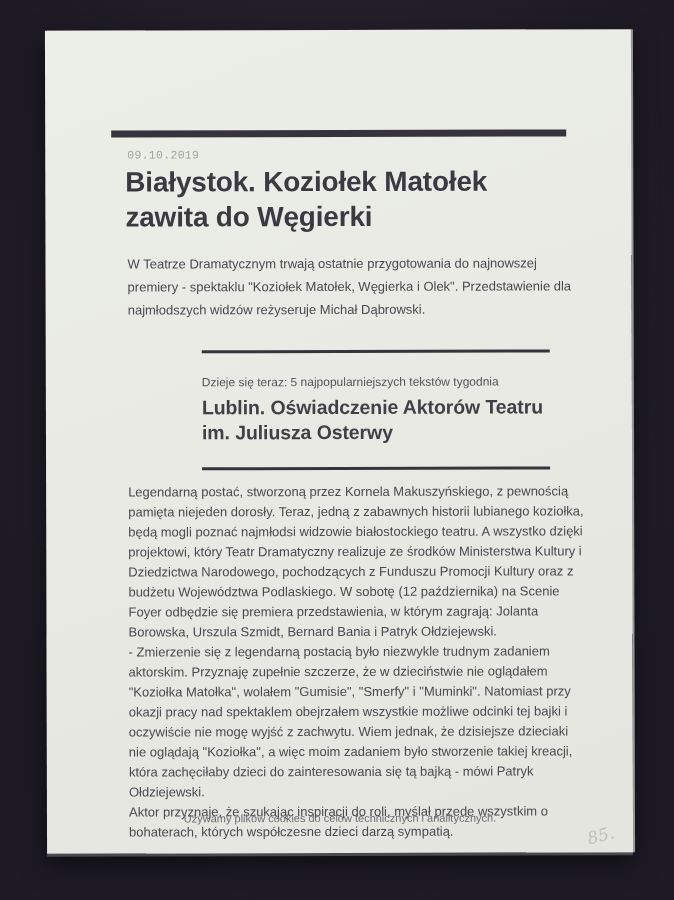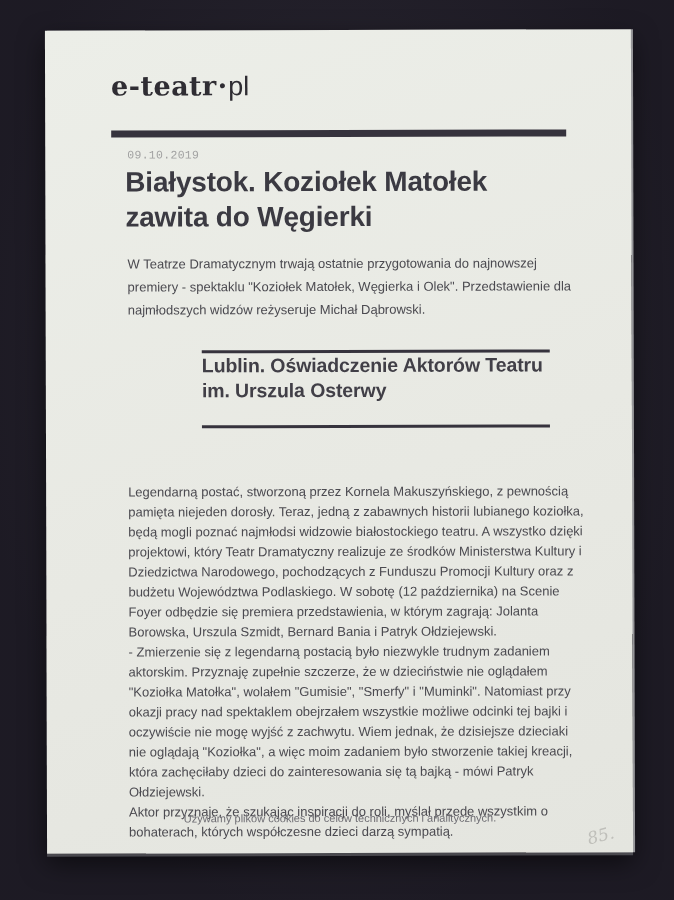--- a/index.html
+++ b/index.html
@@ -150,35 +150,33 @@
     transform: rotate(-14deg);
   }
 </style>
 </head>
 <body>
 
 <div class="backdrop"></div>
 
 <div class="paper">
 
-  <div class="logo">
-    <span class="serif">e-teatr</span><span class="sep">·</span><span class="sans">pl</span>
-  </div>
 
   <div class="rule-thick"></div>
 
   <div class="date">09.10.2019</div>
 
   <h1 class="title">Białystok. Koziołek Matołek zawita do Węgierki</h1>
 
   <p class="lead">W Teatrze Dramatycznym trwają ostatnie przygotowania do najnowszej premiery - spektaklu "Koziołek Matołek, Węgierka i Olek". Przedstawienie dla najmłodszych widzów reżyseruje Michał Dąbrowski.</p>
 
   <section class="now-box">
     <div class="rule-thin"></div>
-    <h2 class="now-headline">Lublin. Oświadczenie Aktorów Teatru im. Urszula Osterwy</h2>
+    <p class="now-kicker">Dzieje się teraz: 5 najpopularniejszych tekstów tygodnia</p>
+    <h2 class="now-headline">Lublin. Oświadczenie Aktorów Teatru im. Juliusza Osterwy</h2>
     <div class="rule-thin"></div>
   </section>
 
   <div class="body-text">
     <p>Legendarną postać, stworzoną przez Kornela Makuszyńskiego, z pewnością pamięta niejeden dorosły. Teraz, jedną z zabawnych historii lubianego koziołka, będą mogli poznać najmłodsi widzowie białostockiego teatru. A wszystko dzięki projektowi, który Teatr Dramatyczny realizuje ze środków Ministerstwa Kultury i Dziedzictwa Narodowego, pochodzących z Funduszu Promocji Kultury oraz z budżetu Województwa Podlaskiego. W sobotę (12 października) na Scenie Foyer odbędzie się premiera przedstawienia, w którym zagrają: Jolanta Borowska, Urszula Szmidt, Bernard Bania i Patryk Ołdziejewski.</p>
     <p>- Zmierzenie się z legendarną postacią było niezwykle trudnym zadaniem aktorskim. Przyznaję zupełnie szczerze, że w dzieciństwie nie oglądałem "Koziołka Matołka", wolałem "Gumisie", "Smerfy" i "Muminki". Natomiast przy okazji pracy nad spektaklem obejrzałem wszystkie możliwe odcinki tej bajki i oczywiście nie mogę wyjść z zachwytu. Wiem jednak, że dzisiejsze dzieciaki nie oglądają "Koziołka", a więc moim zadaniem było stworzenie takiej kreacji, która zachęciłaby dzieci do zainteresowania się tą bajką - mówi Patryk Ołdziejewski.</p>
     <p>Aktor przyznaje, że szukając inspiracji do roli, myślał przede wszystkim o bohaterach, których współczesne dzieci darzą sympatią.</p>
   </div>
 
   <div class="cookie">Używamy plików cookies do celów technicznych i analitycznych.</div>

